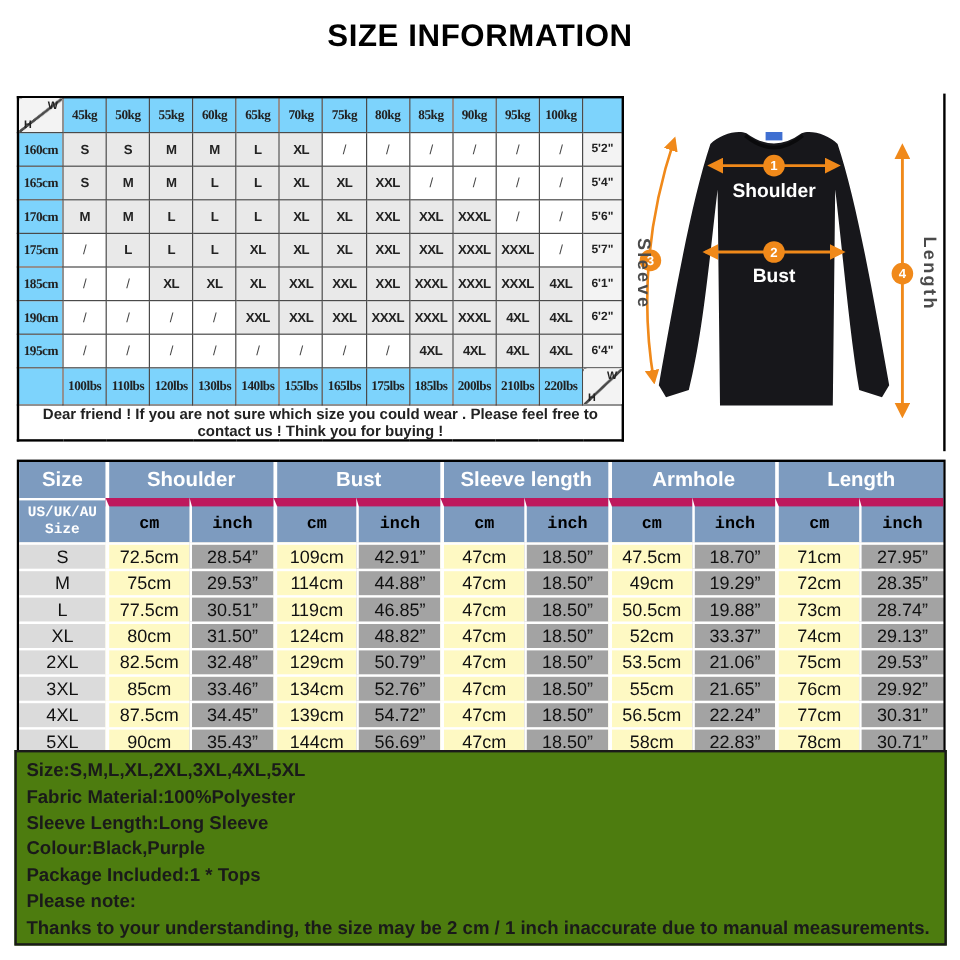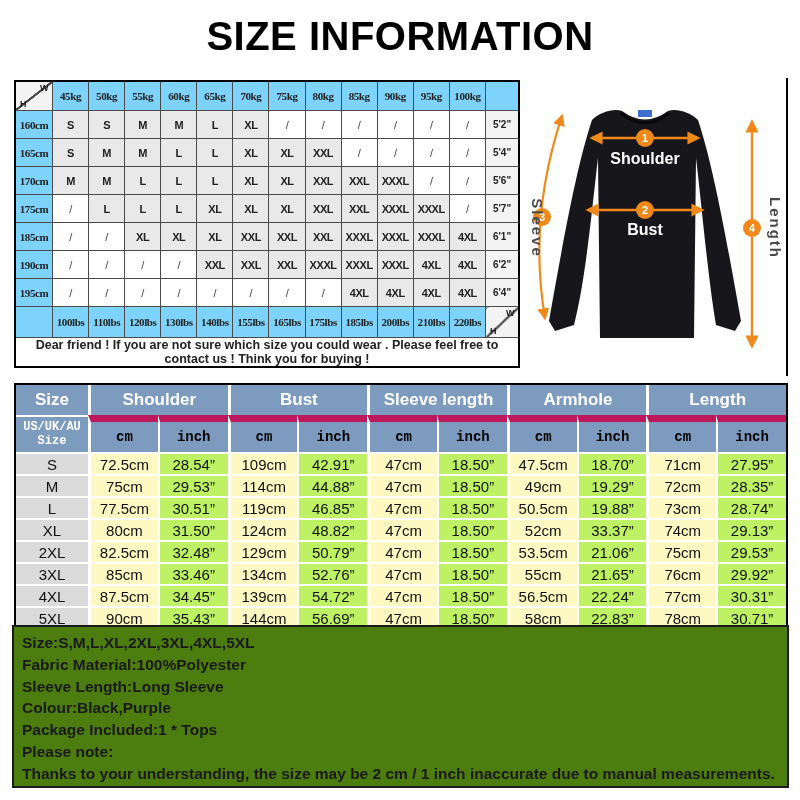--- a/index.html
+++ b/index.html
@@ -2,21 +2,21 @@
 <html><head>
 <meta charset="utf-8">
 <style>
   html,body{margin:0;padding:0;}
   body{
     width:800px;height:800px;position:relative;background:#fff;
     font-family:"Liberation Sans",sans-serif;color:#111;overflow:hidden;
   }
   
   .title{position:absolute;top:14px;left:0;width:100%;text-align:center;
-    font-size:40px;font-weight:bold;letter-spacing:.5px;color:#000;}
+    font-size:26px;font-weight:bold;letter-spacing:.5px;color:#000;}
 
   
   .matrix{position:absolute;left:14px;top:80px;width:506px;border-collapse:collapse;
     table-layout:fixed;border:2px solid #000;}
   .matrix td{border:1px solid #4a4a4a;text-align:center;vertical-align:middle;
     font-weight:bold;font-size:11px;letter-spacing:-.4px;color:#222;background:#fff;
     padding:0;height:27px;overflow:hidden;}
   .matrix tr.hrow td{height:28px;}
   .matrix td.hd{background:#7dd3fc;font-family:Liberation Serif, serif;}
   .matrix td.sz{background:#e9e9e9;}
@@ -43,21 +43,21 @@
   .sizeTable th.grp.first{border-left:none;width:72px;}
   .sizeTable th.unit{background:#7d9bbf;color:#000000;font-family:"Liberation Mono",monospace;
     font-size:14px;font-weight:bold;height:30px;border-left:2px solid #fff;border-top:7px solid #be185d;}
   .sizeTable th.us{background:#7d9bbf;color:#fff;font-family:"Liberation Mono",monospace;
     font-size:12px;font-weight:bold;line-height:1.15;white-space:pre-line;
     border-top:2px solid #fff;border-left:none;}
   .sizeTable th.gstart,.sizeTable td.gstart{border-left:3px solid #fff;}
   .sizeTable td{height:20px;font-size:15px;border-top:2px solid #fff;border-left:2px solid #fff;color:#111;}
   .sizeTable td.szc{background:#dbdbdb;border-left:none;}
   .sizeTable td.cmc{background:#fef9c3;}
-  .sizeTable td.inc{background:#bef264;}
+  .sizeTable td.inc{background:#a3a3a3;}
 
   
   .details{position:absolute;left:12px;top:625px;width:777px;height:163px;box-sizing:border-box;
     background:#4d7c0f;border:2px solid #1a1a1a;padding:5px 8px 0 8px;
     font-size:15.5px;font-weight:bold;line-height:21.8px;color:#1a1a1a;}
 </style>
 </head>
 <body>
 
 <div class="title">SIZE INFORMATION</div>

